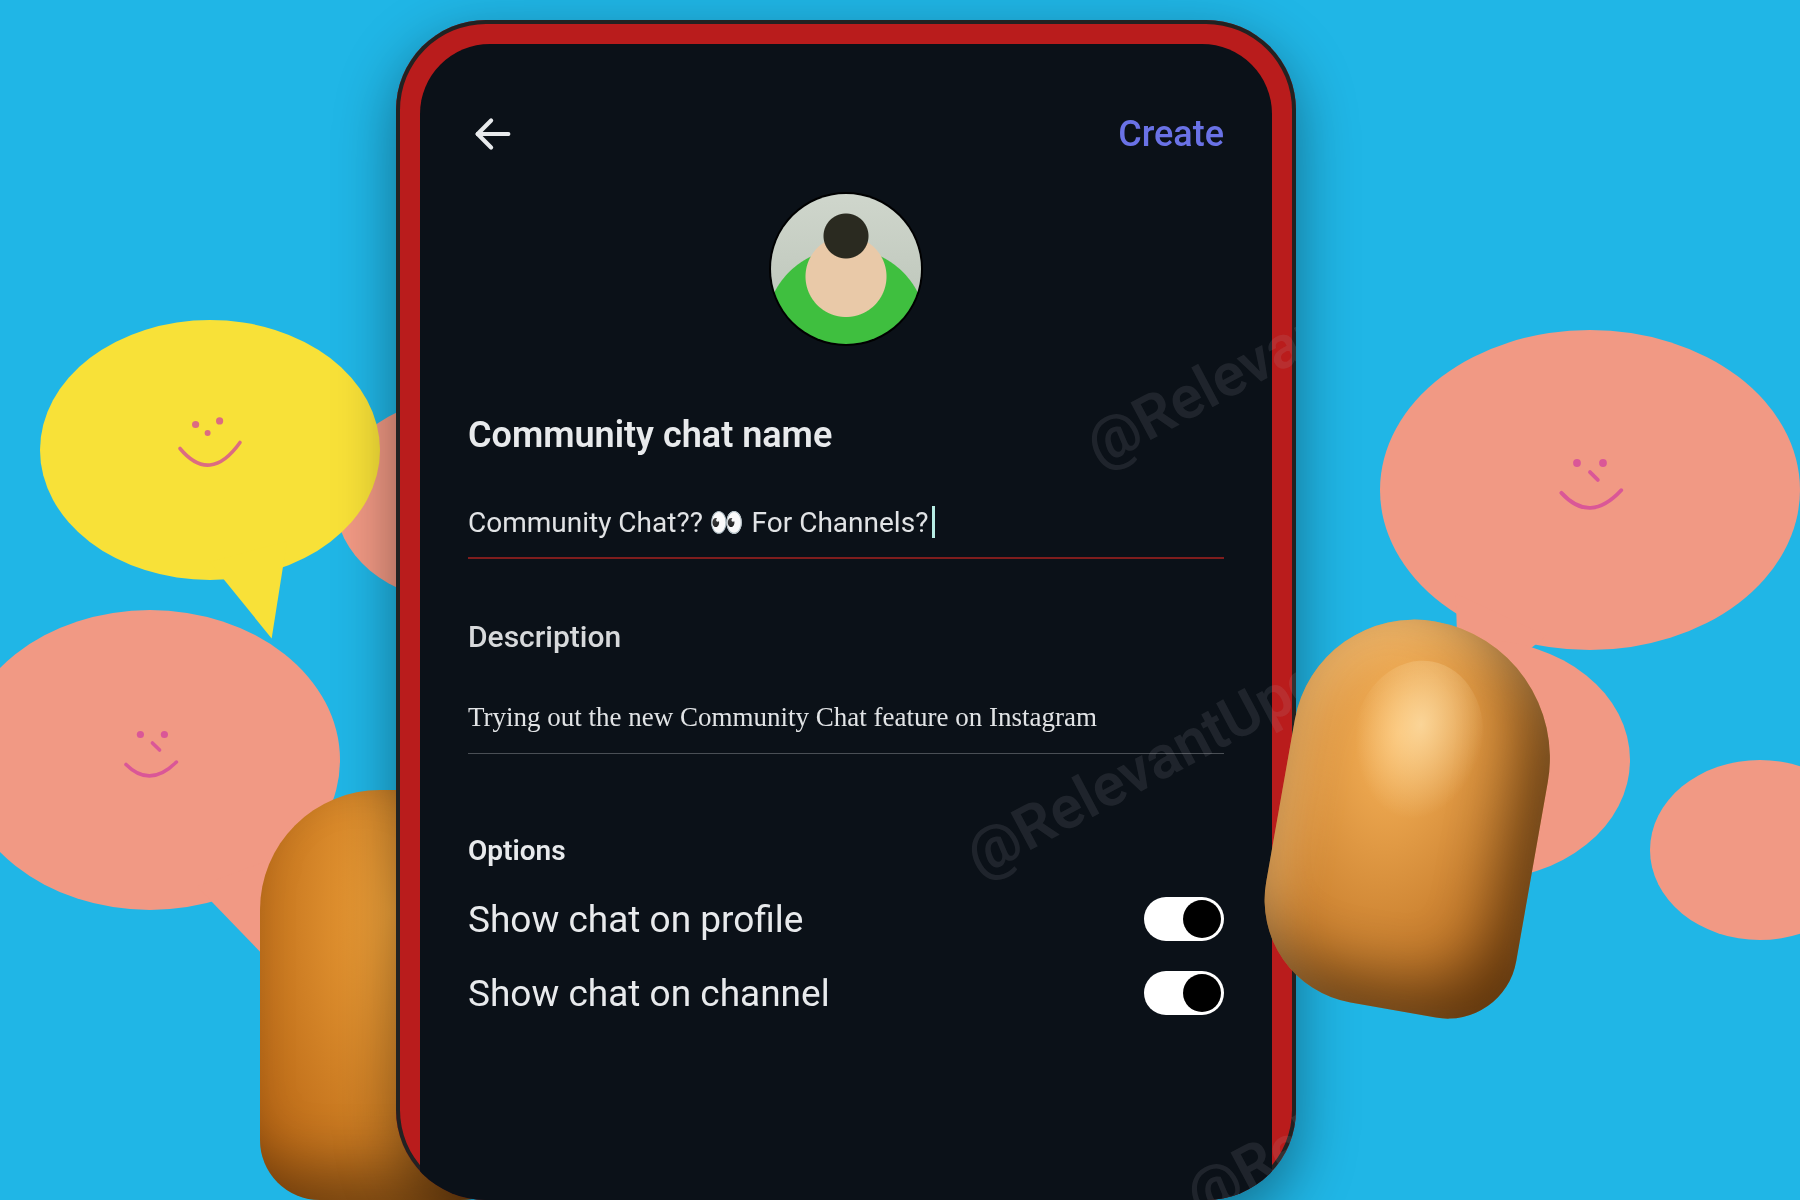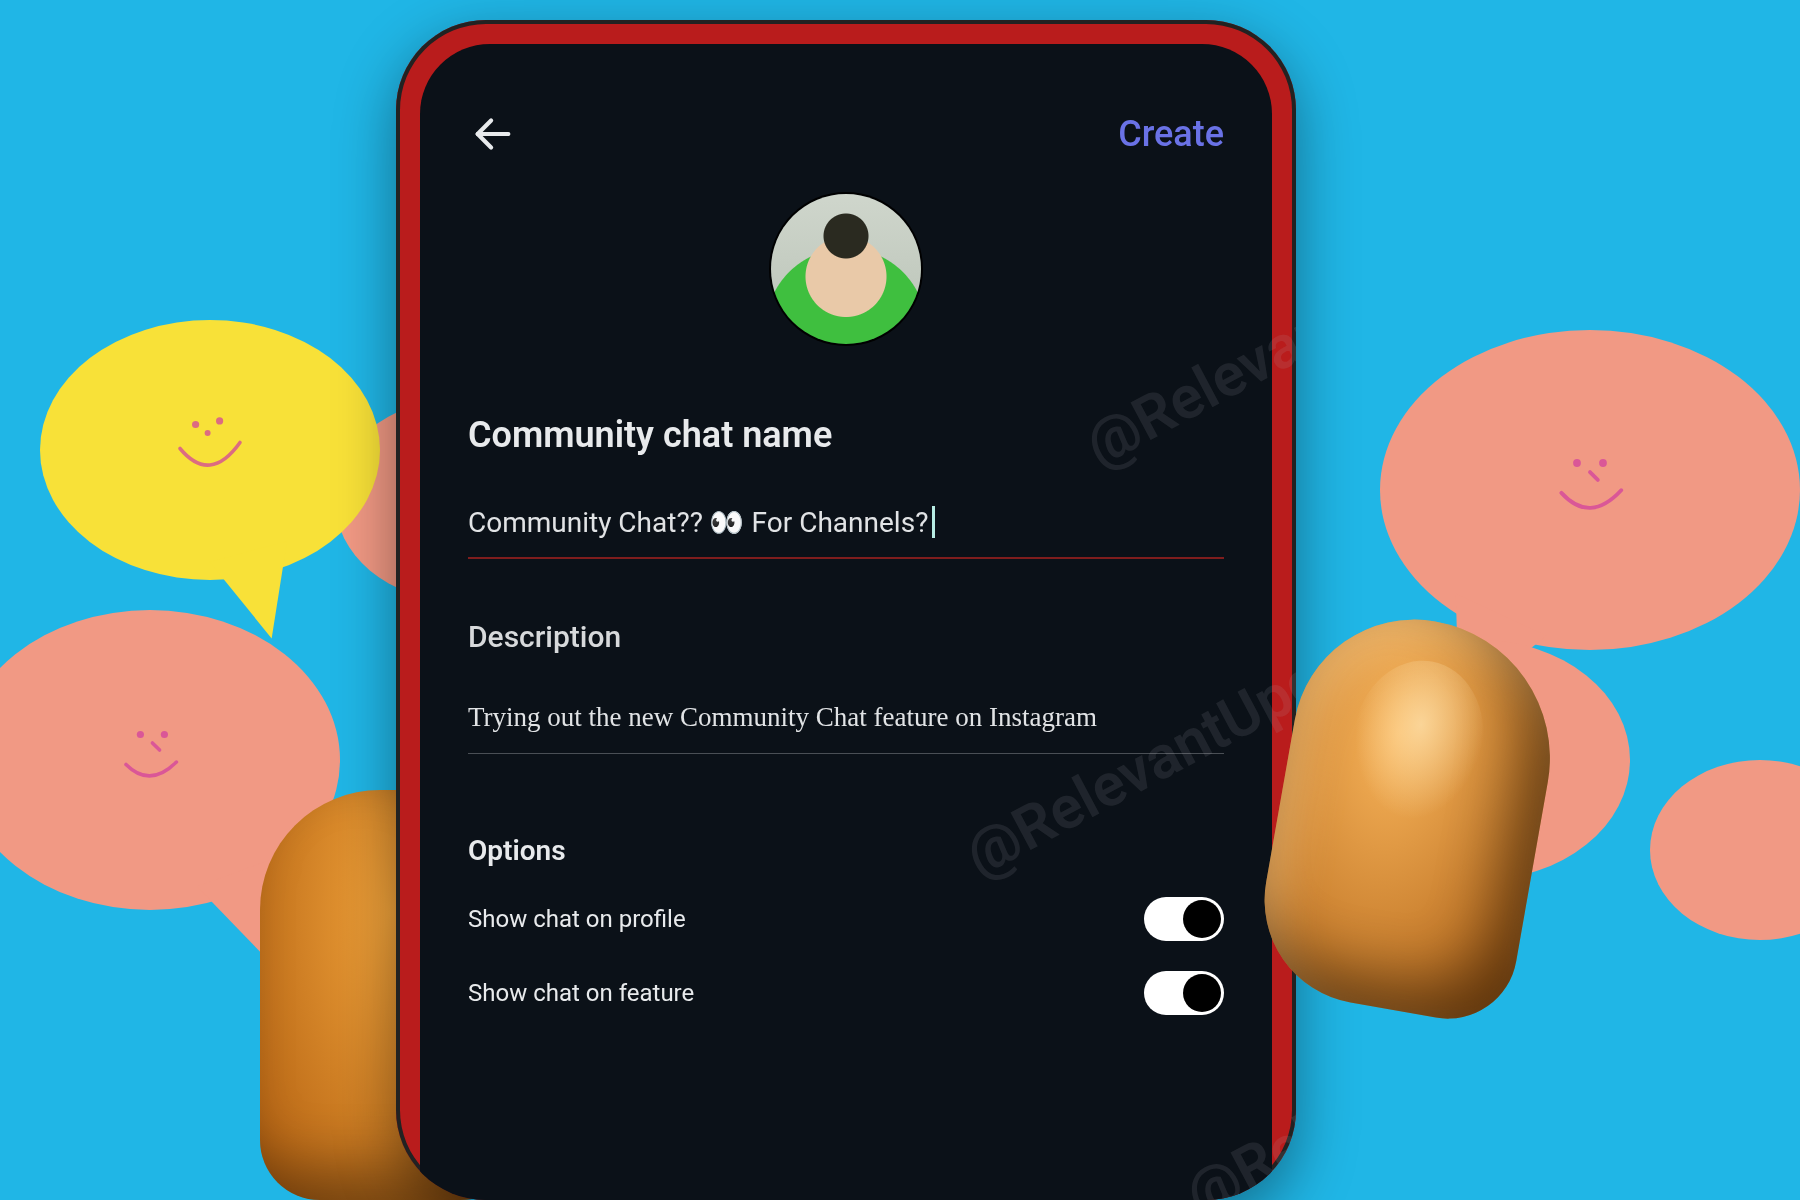--- a/index.html
+++ b/index.html
@@ -229,21 +229,21 @@
   .options-label{
     font-size: 28px;
     font-weight:600;
     margin-top: 80px;
   }
   .option-row{
     display:flex;
     justify-content:space-between;
     align-items:center;
     margin-top: 30px;
-    font-size: 24px;
+    font-size: 37px;
     font-weight:400;
   }
   .toggle{
     width: 80px; height: 44px;
     background:#fff;
     border-radius: 30px;
     position:relative;
     cursor:pointer;
   }
   .toggle .knob{
@@ -352,21 +352,21 @@
       <div class="options-label">Options</div>
 
       <div class="option-row">
         <span>Show chat on profile</span>
         <div class="toggle">
             <div class="knob"></div>
           </div>
       </div>
 
       <div class="option-row">
-        <span>Show chat on feature</span>
+        <span>Show chat on channel</span>
         <div class="toggle">
             <div class="knob"></div>
           </div>
       </div>
 
       <div class="wm wm1">@RelevantUpdates</div>
       <div class="wm wm2">@RelevantUpdates</div>
       <div class="wm wm3">@RelevantUpdates</div>
 
     </div>

